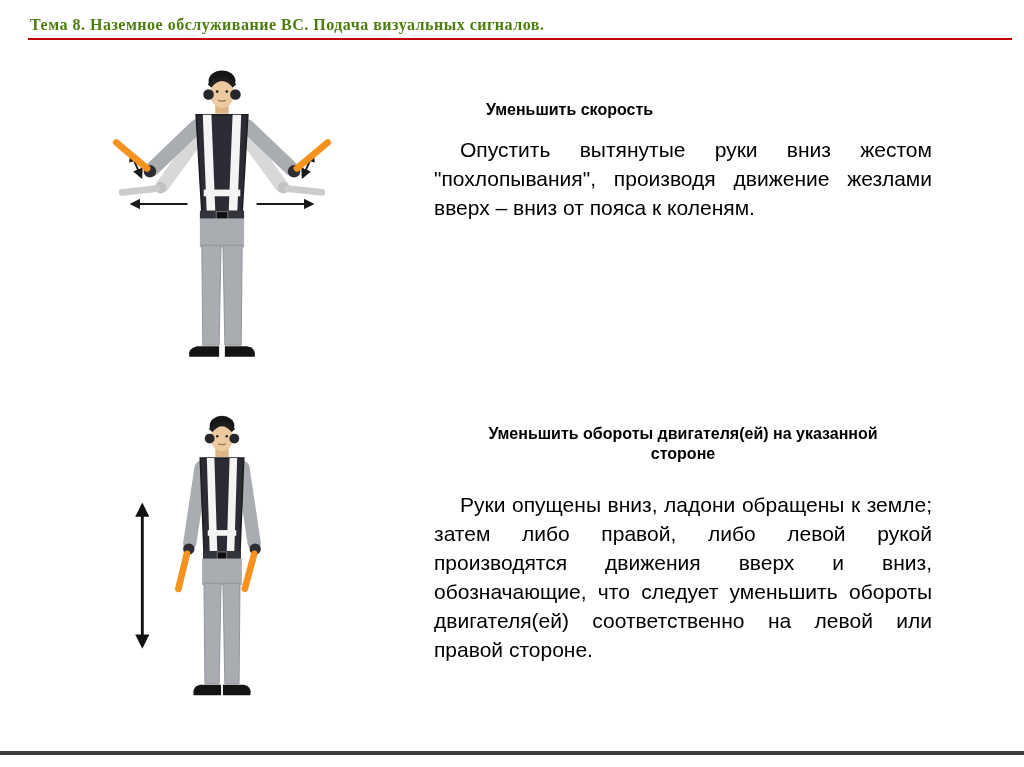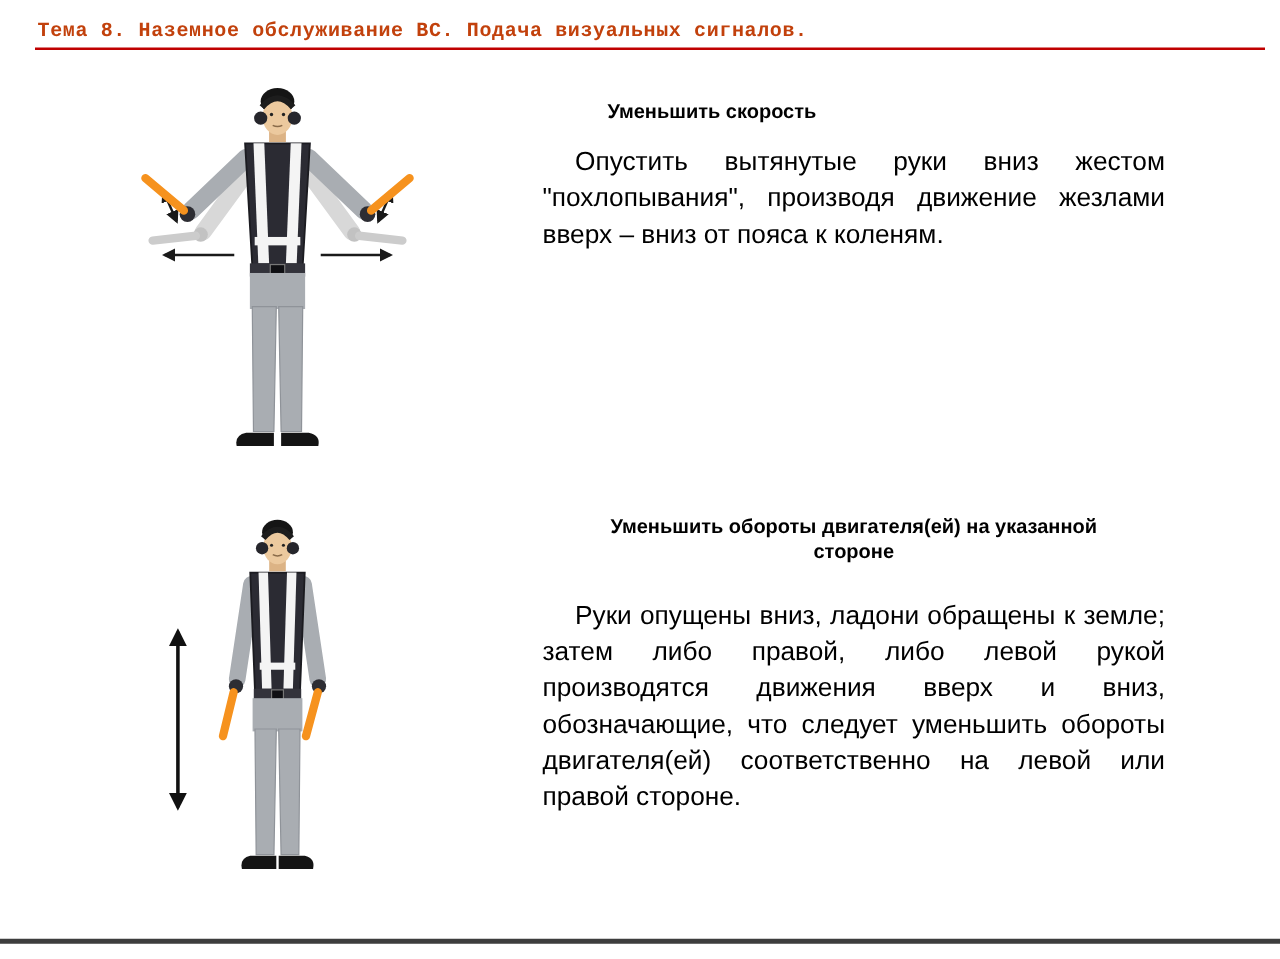--- a/index.html
+++ b/index.html
@@ -2,41 +2,41 @@
 <html><head>
 <meta charset="utf-8">
 <style>
   html,body{margin:0;padding:0;}
   body{
     width:1024px;height:767px;position:relative;background:#ffffff;
     font-family:"Liberation Sans",sans-serif;color:#000;overflow:hidden;
   }
   .slide-title{
     position:absolute;left:30px;top:16px;
-    font-family:Liberation Mono, monospace;
-    font-weight:bold;font-size:16px;letter-spacing:.5px;color:#c2410c;
+    font-family:Liberation Serif, serif;
+    font-weight:bold;font-size:16px;letter-spacing:.5px;color:#4d7c0f;
     white-space:nowrap;
   }
   .title-underline{
     position:absolute;left:28px;top:38px;width:984px;height:2px;background:#c00000;
   }
   .bottom-border{
     position:absolute;left:0;top:751px;width:1024px;height:4px;background:#3d3d3d;
   }
   .figure{position:absolute;}
   .fig1{left:97px;top:57px;width:250px;height:317px;}
   .fig2{left:127px;top:403px;width:190px;height:313px;}
   .textblock{position:absolute;left:434px;width:498px;}
   .tb1{top:80px;}
   .tb2{top:408px;}
   .sec-heading{
     font-size:16px;font-weight:bold;margin:0;line-height:1.25;
   }
-  .sec-heading.left-indent{margin-left:52px;}
-  .sec-heading.centered{text-align:center;max-width:452px;margin:4px auto;}
+  .sec-heading.left-indent{margin-left:52px;margin-top:20px;}
+  .sec-heading.centered{text-align:center;max-width:452px;margin:16px auto;}
   .sec-body{
     font-size:21px;line-height:1.38;text-align:justify;text-indent:26px;
     margin:16px 0 0 0;
   }
   .tb2 .sec-body{margin-top:27px;}
 </style>
 </head>
 <body>
 
 <div>

